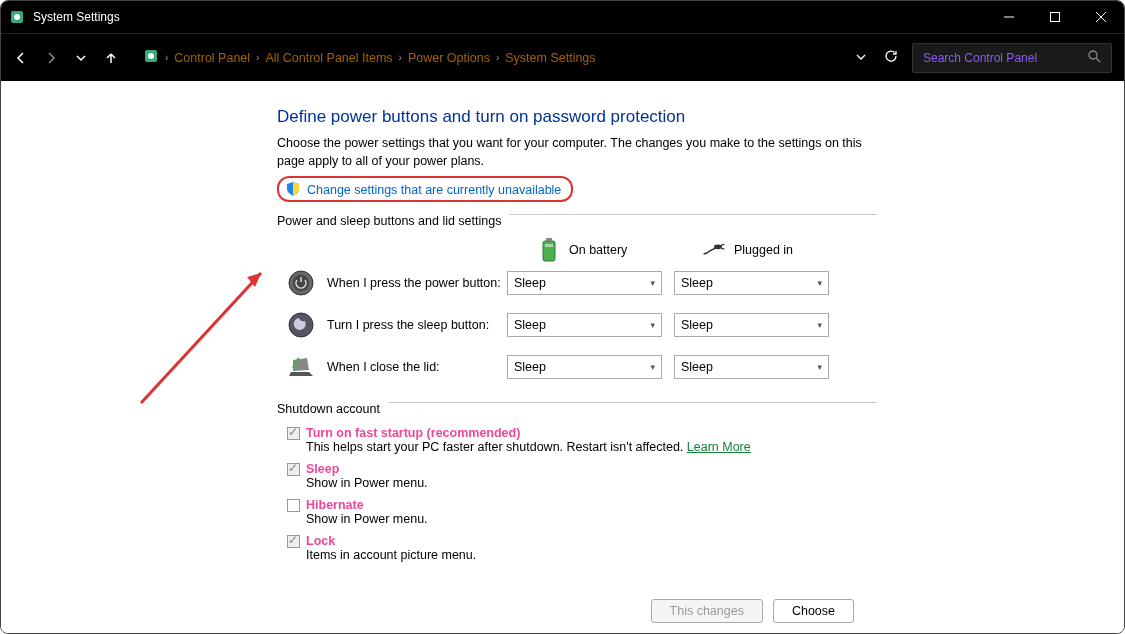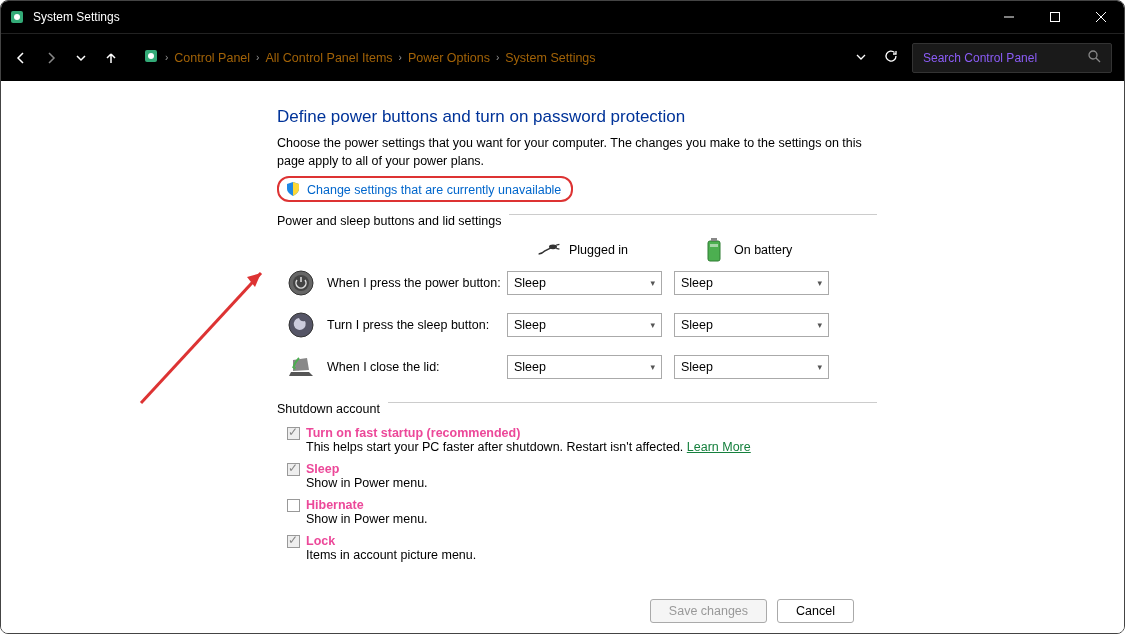--- a/index.html
+++ b/index.html
@@ -146,40 +146,40 @@
       <a href="#">Change settings that are currently unavailable</a>
     </div>
 
     <div class="group-label">
       <span>Power and sleep buttons and lid settings</span>
         <span class="line"></span>
     </div>
 
     <div class="col-headers">
       <div class="col">
+        <span class="battery-icon">
+          <svg width="18" height="26" viewBox="0 0 18 26">
+              <rect x="3" y="4" width="12" height="20" rx="2" fill="#4caf50" stroke="#2e7d32"></rect>
+              <rect x="6" y="1" width="6" height="3" fill="#888"></rect>
+              <rect x="5" y="7" width="8" height="3" fill="#a5d6a7"></rect>
+            </svg>
+        </span>
+        <span>On battery</span>
+      </div>
+      <div class="col">
         <span class="plug-icon">
           <svg width="30" height="18" viewBox="0 0 30 18">
               <path d="M2 14 Q 6 14 10 10 L 18 6" stroke="#333" fill="none" stroke-width="2"></path>
               <ellipse cx="20" cy="5" rx="5" ry="3" fill="#333"></ellipse>
               <line x1="24" y1="3" x2="28" y2="2" stroke="#333" stroke-width="1.5"></line>
               <line x1="24" y1="7" x2="28" y2="8" stroke="#333" stroke-width="1.5"></line>
             </svg>
         </span>
         <span>Plugged in</span>
       </div>
-      <div class="col">
-        <span class="battery-icon">
-          <svg width="18" height="26" viewBox="0 0 18 26">
-              <rect x="3" y="4" width="12" height="20" rx="2" fill="#4caf50" stroke="#2e7d32"></rect>
-              <rect x="6" y="1" width="6" height="3" fill="#888"></rect>
-              <rect x="5" y="7" width="8" height="3" fill="#a5d6a7"></rect>
-            </svg>
-        </span>
-        <span>On battery</span>
-      </div>
     </div>
 
     
     <div class="row">
       <span class="ricon">
         <svg width="26" height="26" viewBox="0 0 26 26">
             <circle cx="13" cy="13" r="12" fill="#666" stroke="#333"></circle>
             <circle cx="13" cy="13" r="8" fill="#444"></circle>
             <path d="M13 7v5 M9 10a5 5 0 1 0 8 0" stroke="#ddd" fill="none" stroke-width="1.5"></path>
           </svg>
@@ -269,16 +269,16 @@
       </div>
     </div>
   </div>
 
   <svg class="arrow-annotation" width="160" height="160">
     <line x1="10" y1="150" x2="130" y2="20" stroke="#d33" stroke-width="3"></line>
     <polygon points="130,20 116,24 124,34" fill="#d33"></polygon>
   </svg>
 
   <div class="footer">
-    <div class="btn disabled">Save changes</div>
-    <div class="btn">Cancel</div>
+    <div class="btn disabled">This changes</div>
+    <div class="btn">Choose</div>
   </div>
 </div>
 
 </body></html>

